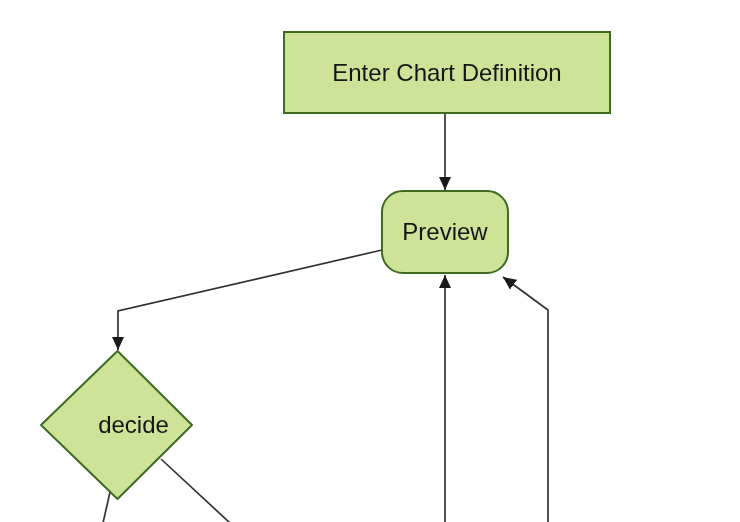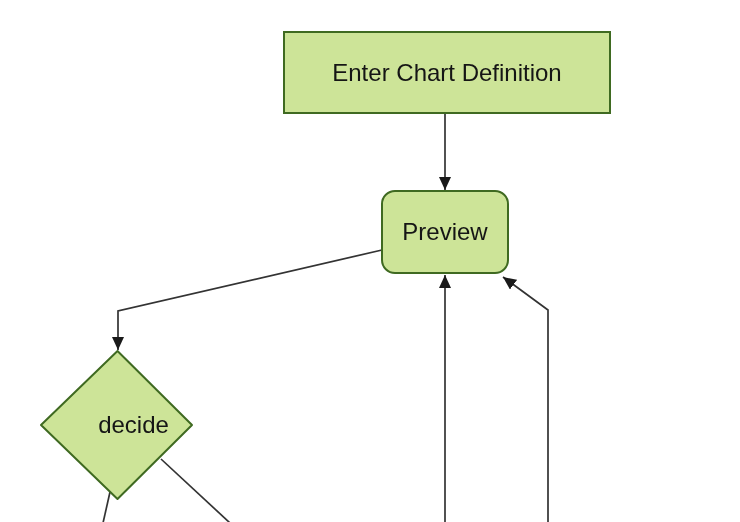--- a/index.html
+++ b/index.html
@@ -45,21 +45,21 @@
     justify-content: center;
     font-size: 24px;
     color: var(--label-text);
     white-space: nowrap;
   }
   .node.box {
     background: var(--node-fill);
     border: 2px solid var(--node-border);
   }
   .node.rect-sharp { border-radius: 0; }
-  .node.rect-rounded { border-radius: 14px; }
+  .node.rect-rounded { border-radius: 22px; }
   .node.diamond-label { background: transparent; border: none; }
 </style>
 </head>
 <body>
 
 <div class="canvas">
 
   <svg class="edges-layer" width="740" height="522" viewBox="0 0 740 522" xmlns="http://www.w3.org/2000/svg">
     <defs>
       <marker id="arrowhead" markerUnits="userSpaceOnUse" markerWidth="14" markerHeight="13" refX="13" refY="6" orient="auto">

